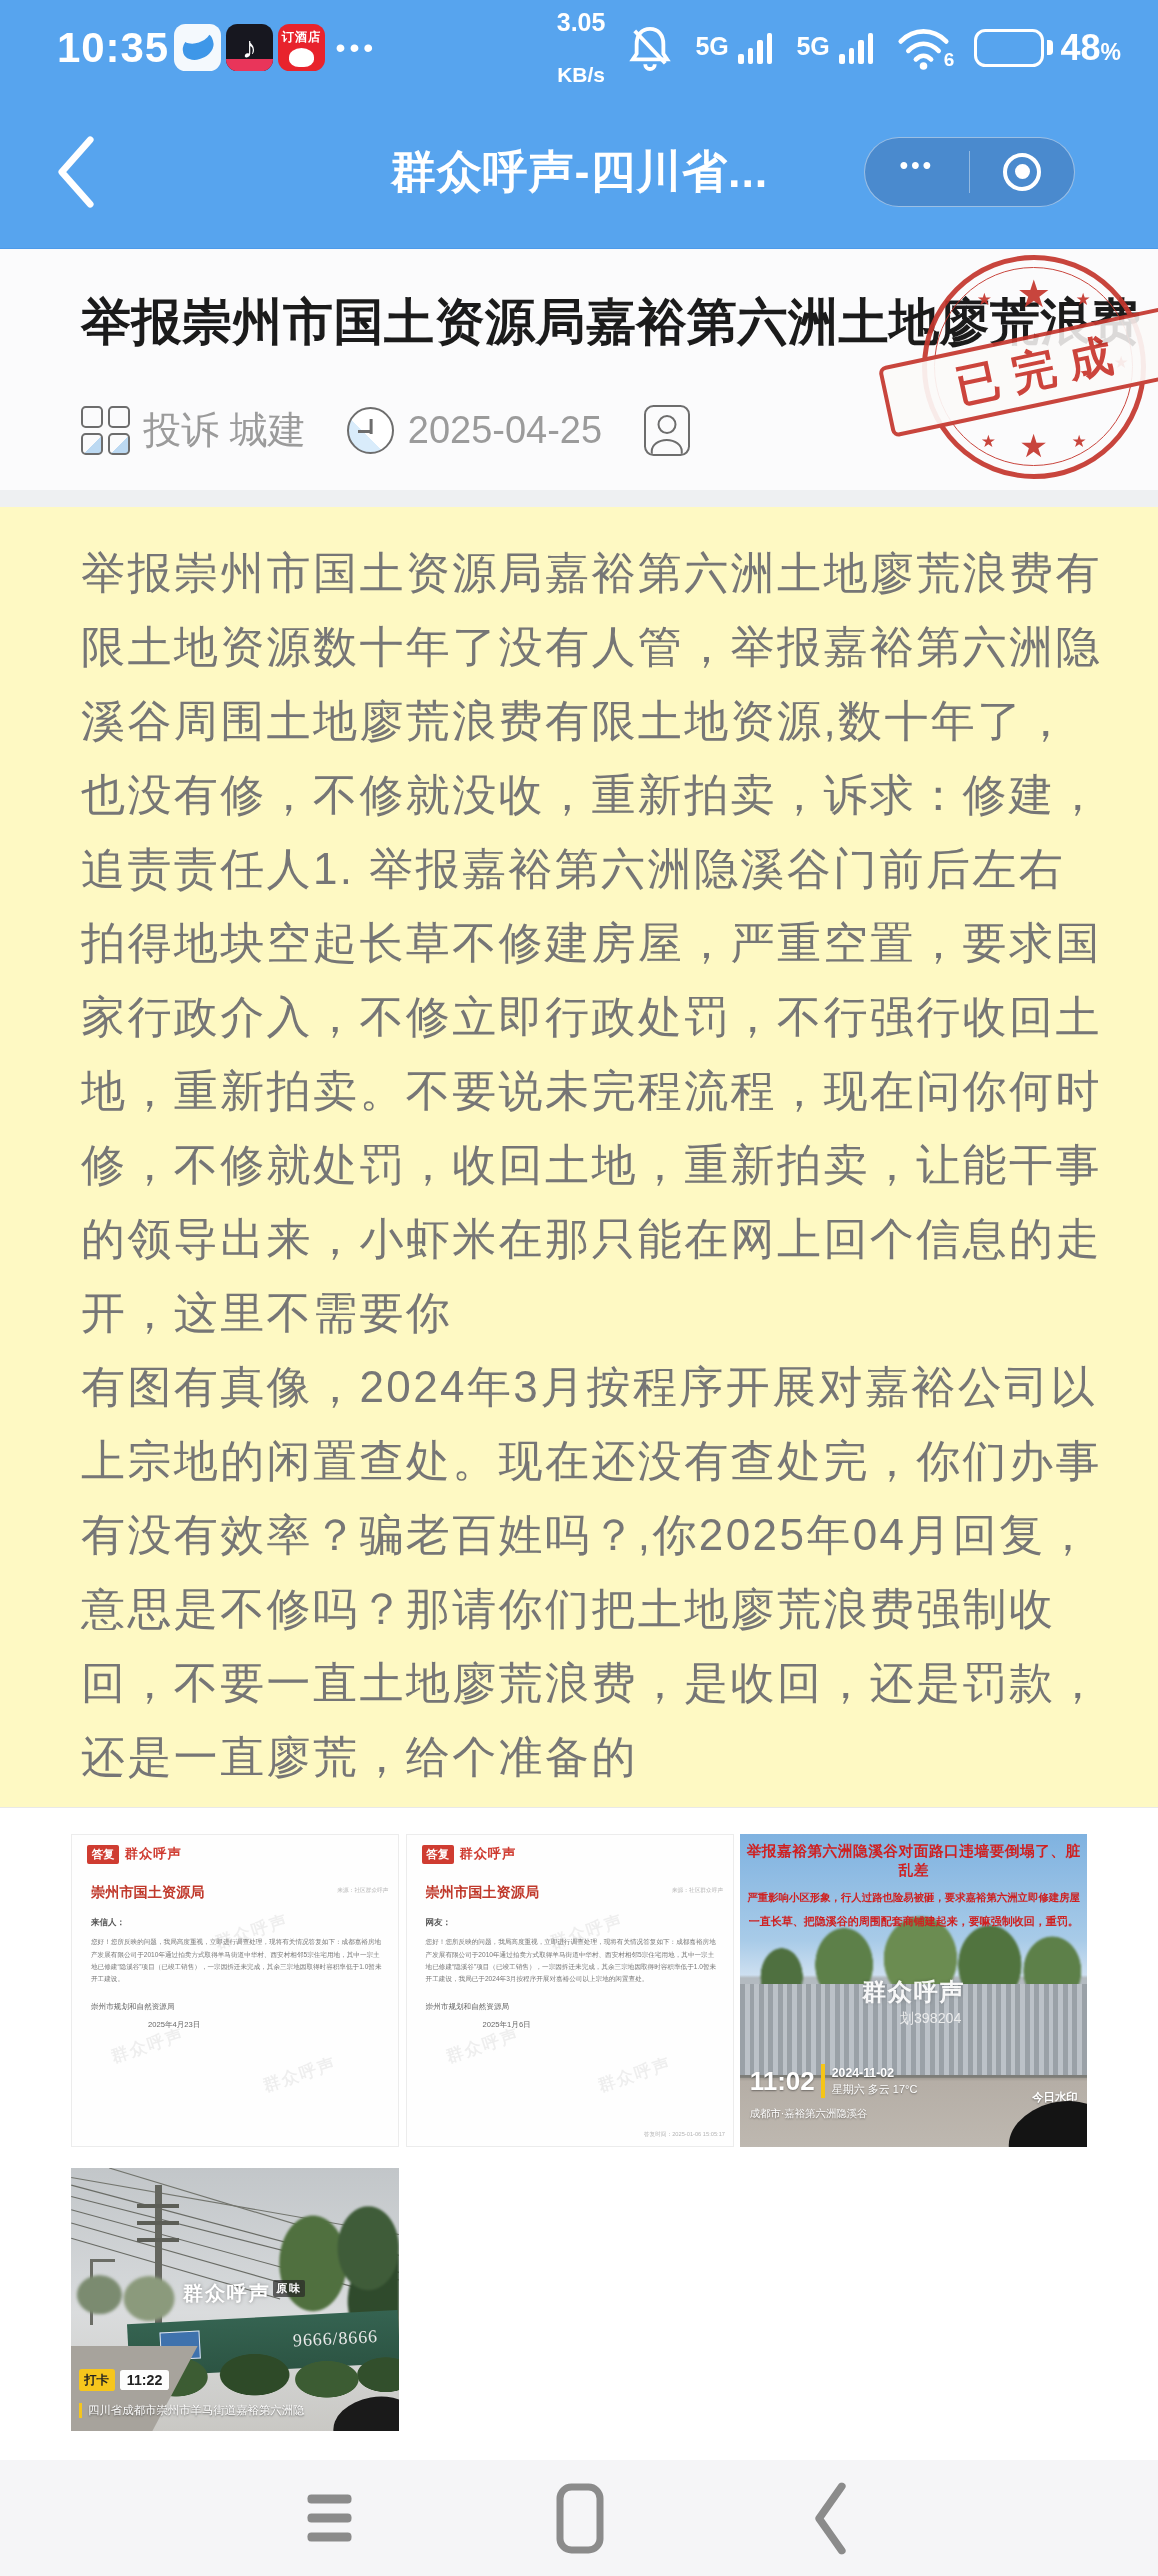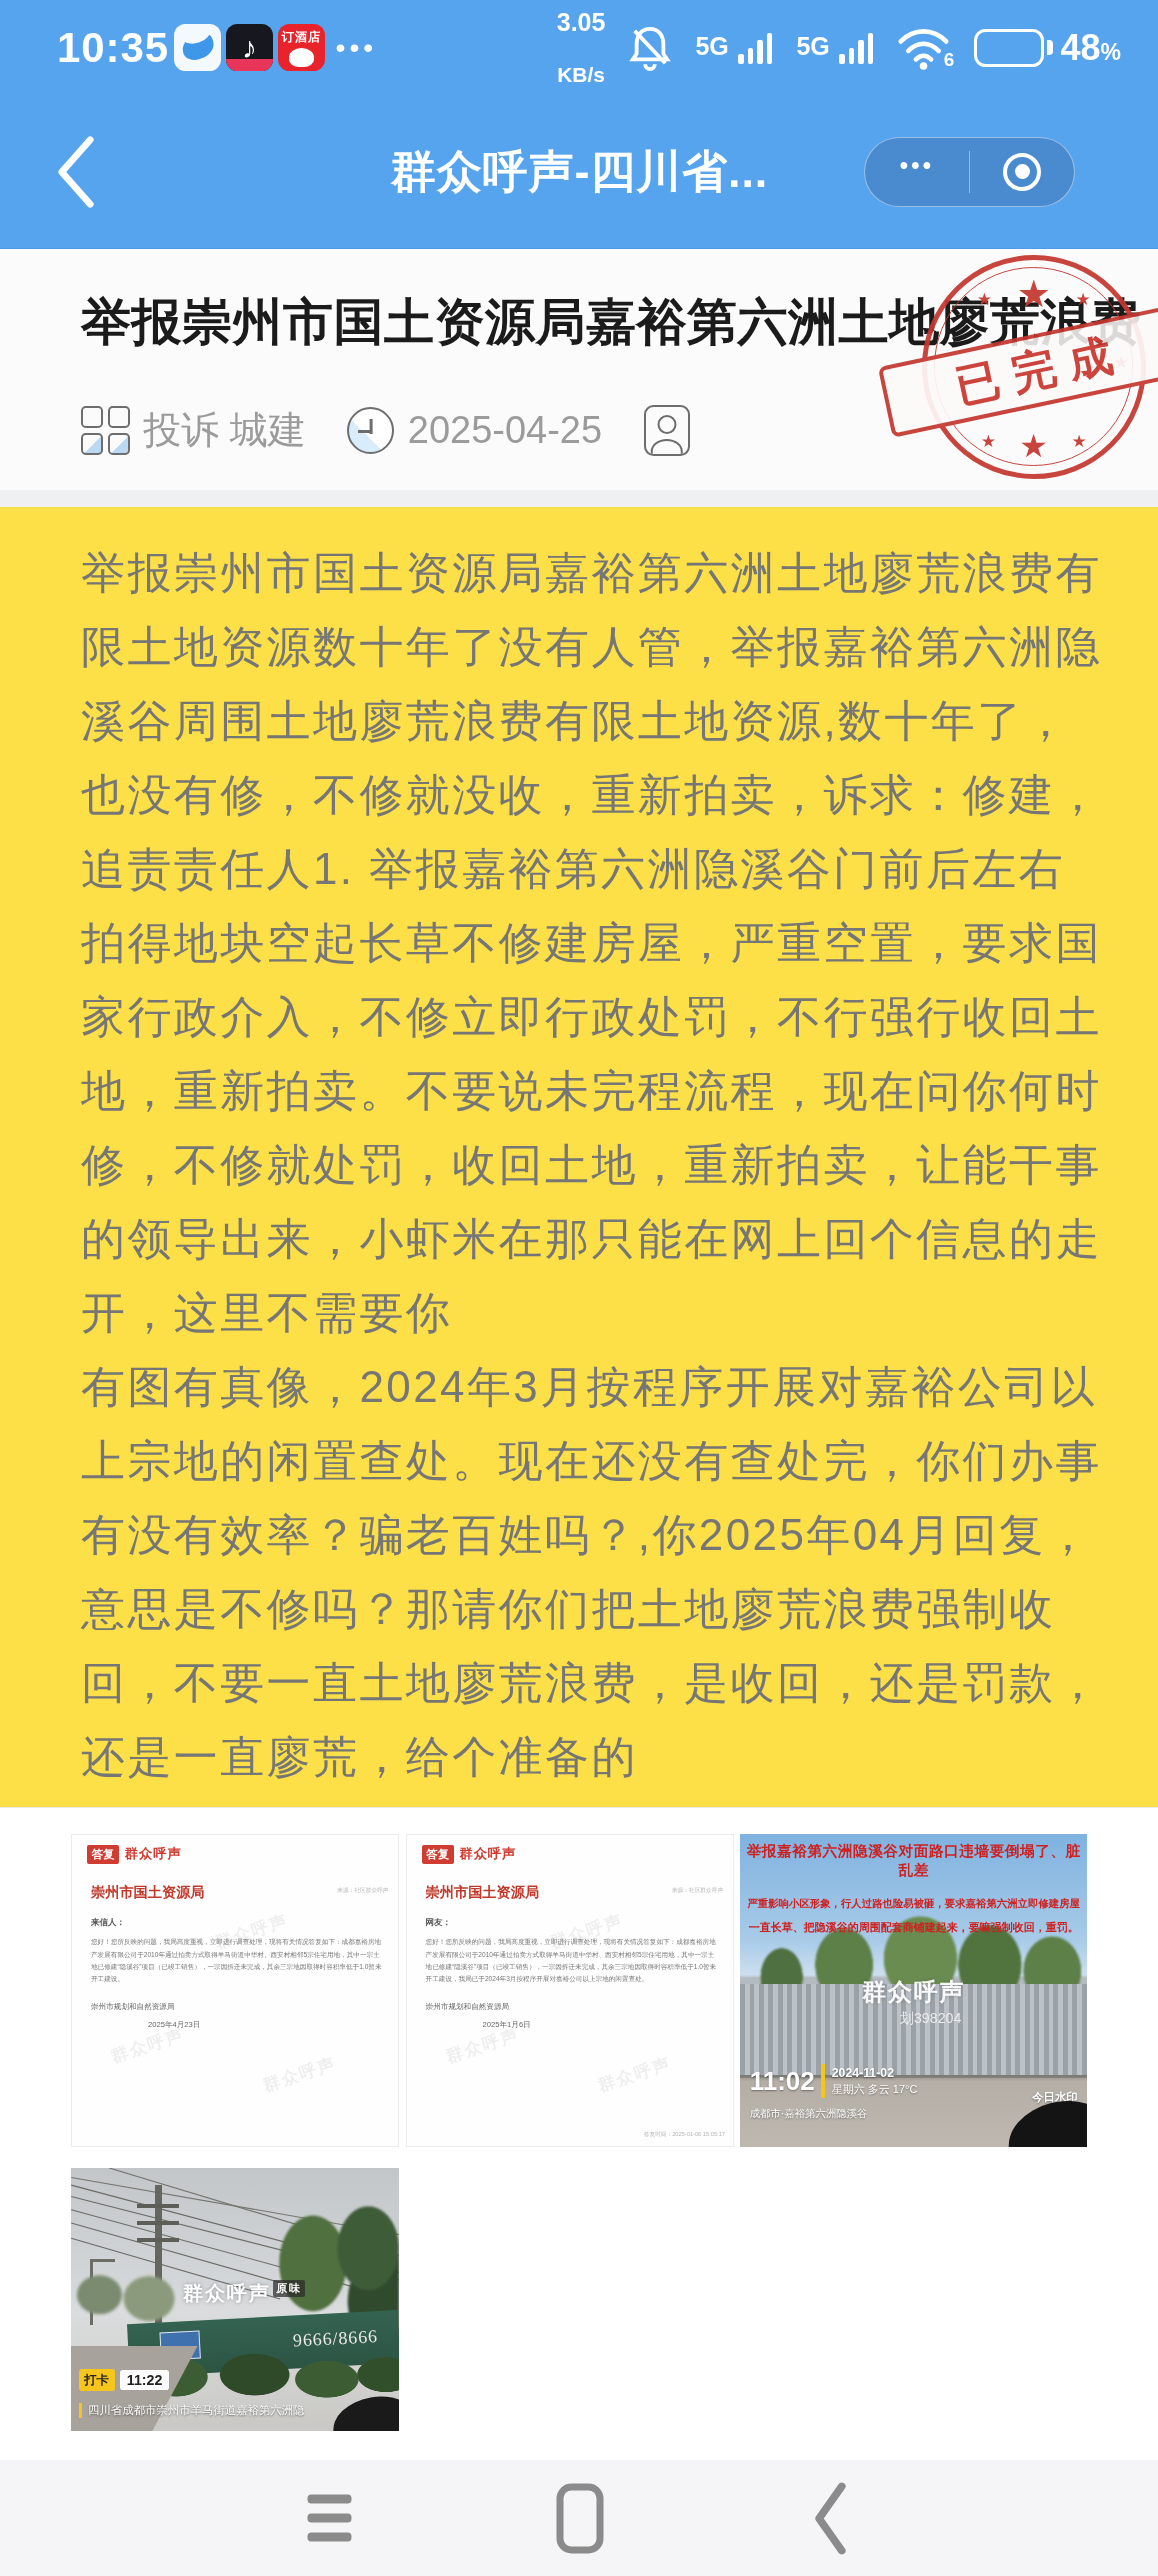--- a/index.html
+++ b/index.html
@@ -77,21 +77,21 @@
   .st-bm { bottom:13.3px; left:50%; transform:translateX(-50%); font-size:32px; }
   .st-bl { bottom:26.6px; left:59px; font-size:17px; }
   .st-br { bottom:26.6px; right:59px; font-size:17px; }
   .st-mr { top:97px; right:17px; font-size:17px; }
   .stamp-banner { position:absolute; left:-40px; top:80px; width:304px; height:72px; background:rgba(252,250,249,0.92); border:4.7px solid #c5382f; border-radius:7.6px; transform:rotate(-12deg); display:flex; align-items:center; justify-content:center; }
   .stamp-banner span { font-size:44px; font-weight:bold; color:#c9372e; letter-spacing:13.3px; text-indent:13.3px; }
 
   .divider-strip { height:17px; background:#eef0f2; flex:0 0 auto; }
 
   
-  .article-body { background:#fde047; padding:28.5px 55px 13.3px 81px; flex:0 0 auto; }
+  .article-body { background:#fef9c3; padding:28.5px 55px 13.3px 81px; flex:0 0 auto; }
   .article-body p { font-size:44px; line-height:74px; color:#767676; letter-spacing:2.4px; word-break:break-all; }
 
   .media-section { background:#fff; border-top:0.9px solid #e9e9e9; padding:26.6px 0 0 71px; flex:0 0 auto; }
   .thumb-row { display:flex; gap:6.6px; }
 
   
   .letter { width:328px; height:313px; background:#fefefe; border:0.9px solid #ececec; position:relative; overflow:hidden; font-family:"Liberation Sans","DejaVu Sans",sans-serif; }
   .letter-head { display:flex; align-items:center; gap:5.7px; padding:9.5px 0 0 15px; }
   .reply-badge { background:#cf3c31; color:#fff; font-size:11.4px; font-weight:bold; padding:1.9px 4.7px; border-radius:1.9px; }
   .brand { color:#cf3c31; font-size:13.3px; font-weight:bold; letter-spacing:0.9px; }
@@ -112,21 +112,21 @@
     background:
       radial-gradient(38px 52px at 12% 70%, #4f7040 55%, transparent 56%),
       radial-gradient(52px 66px at 30% 60%, #5d8049 55%, transparent 56%),
       radial-gradient(66px 76px at 52% 55%, #6b8c51 55%, transparent 56%),
       radial-gradient(57px 71px at 72% 60%, #51743f 55%, transparent 56%),
       radial-gradient(52px 62px at 90% 65%, #5d8049 55%, transparent 56%);
     filter:blur(0.9px); }
   .pf-fence { position:absolute; left:0; right:0; top:150px; height:91px; background:repeating-linear-gradient(90deg,#9aa1a7 0 4.7px,#bcc2c8 4.7px 9.5px); box-shadow:0 2.8px 0 #7d7d78; }
   .pf-text { position:absolute; left:0; right:0; top:7.6px; text-align:center; color:#cf2020; font-weight:bold; }
   .pf-t1 { font-size:14.7px; letter-spacing:0.5px; }
-  .pf-t2 { font-size:10.4px; margin-top:17px; }
+  .pf-t2 { font-size:10.4px; margin-top:11px; }
   .pf-t3 { font-size:11px; margin-top:9.5px; }
   .pf-wm { position:absolute; left:50%; top:142px; transform:translateX(-50%); color:#fff; font-size:24px; font-weight:bold; letter-spacing:1.9px; opacity:0.92; text-shadow:0 0 3.8px rgba(0,0,0,0.25); white-space:nowrap; }
   .pf-gate { position:absolute; left:46%; top:175px; color:#f2f2f2; font-size:14.2px; opacity:0.9; }
   .pf-clock { position:absolute; left:9.5px; bottom:49px; display:flex; align-items:center; color:#fff; }
   .pf-time { font-size:26px; font-weight:bold; text-shadow:0 0.9px 1.9px rgba(0,0,0,0.4); }
   .pf-bar { width:3.8px; height:34px; background:#f5c518; margin:0 6.6px; }
   .pf-dt div:first-child { font-size:12.3px; font-weight:bold; text-shadow:0 0.9px 1.9px rgba(0,0,0,0.4); }
   .pf-dt div:last-child { font-size:11px; margin-top:1.9px; text-shadow:0 0.9px 1.9px rgba(0,0,0,0.4); }
   .pf-loc { position:absolute; left:9.5px; bottom:26.6px; color:#fff; font-size:10.4px; text-shadow:0 0.9px 1.9px rgba(0,0,0,0.45); }
   .pf-wmapp { position:absolute; right:9.5px; bottom:25px; text-align:right; color:#fff; }

